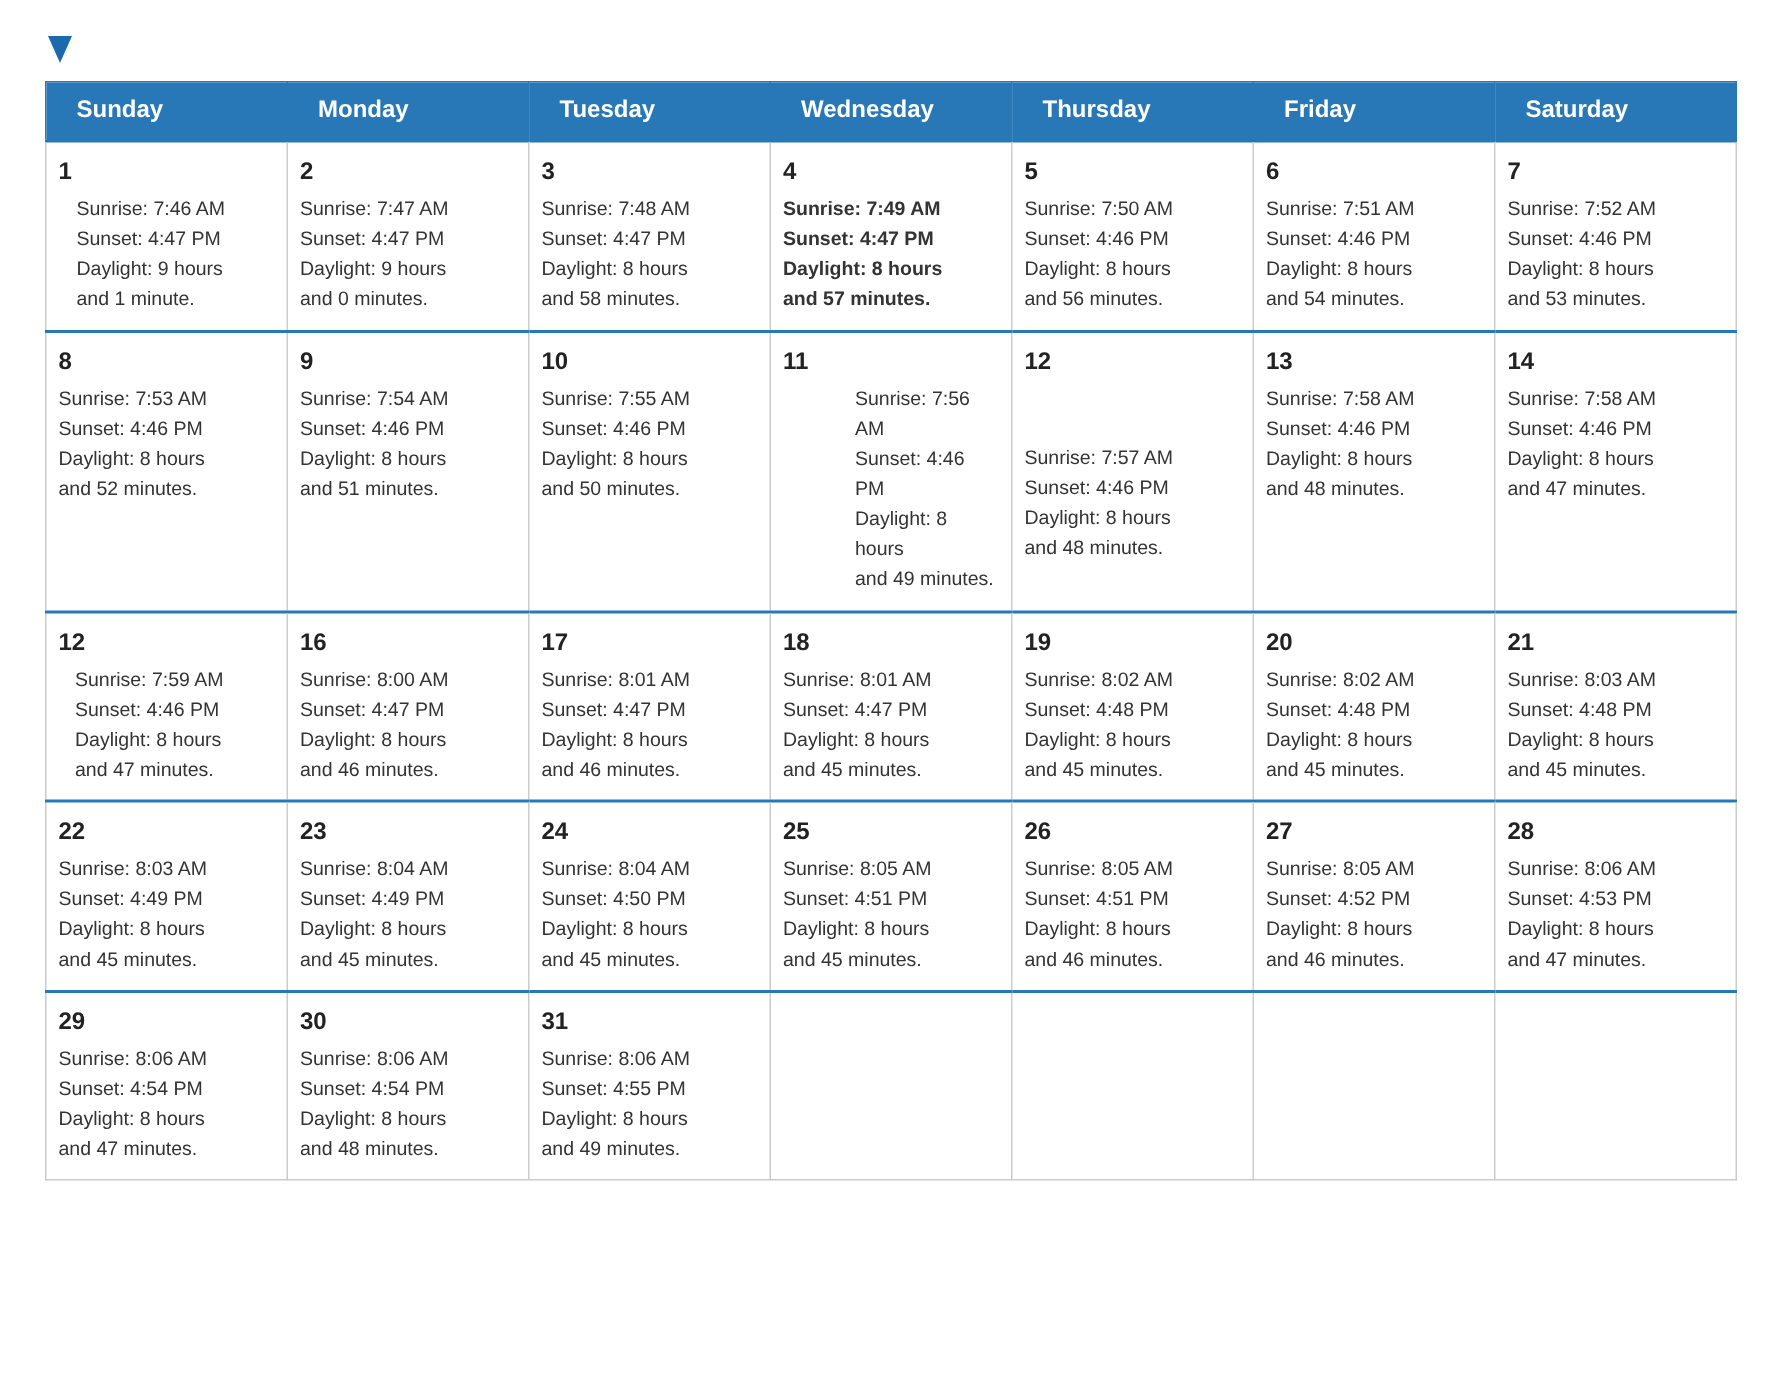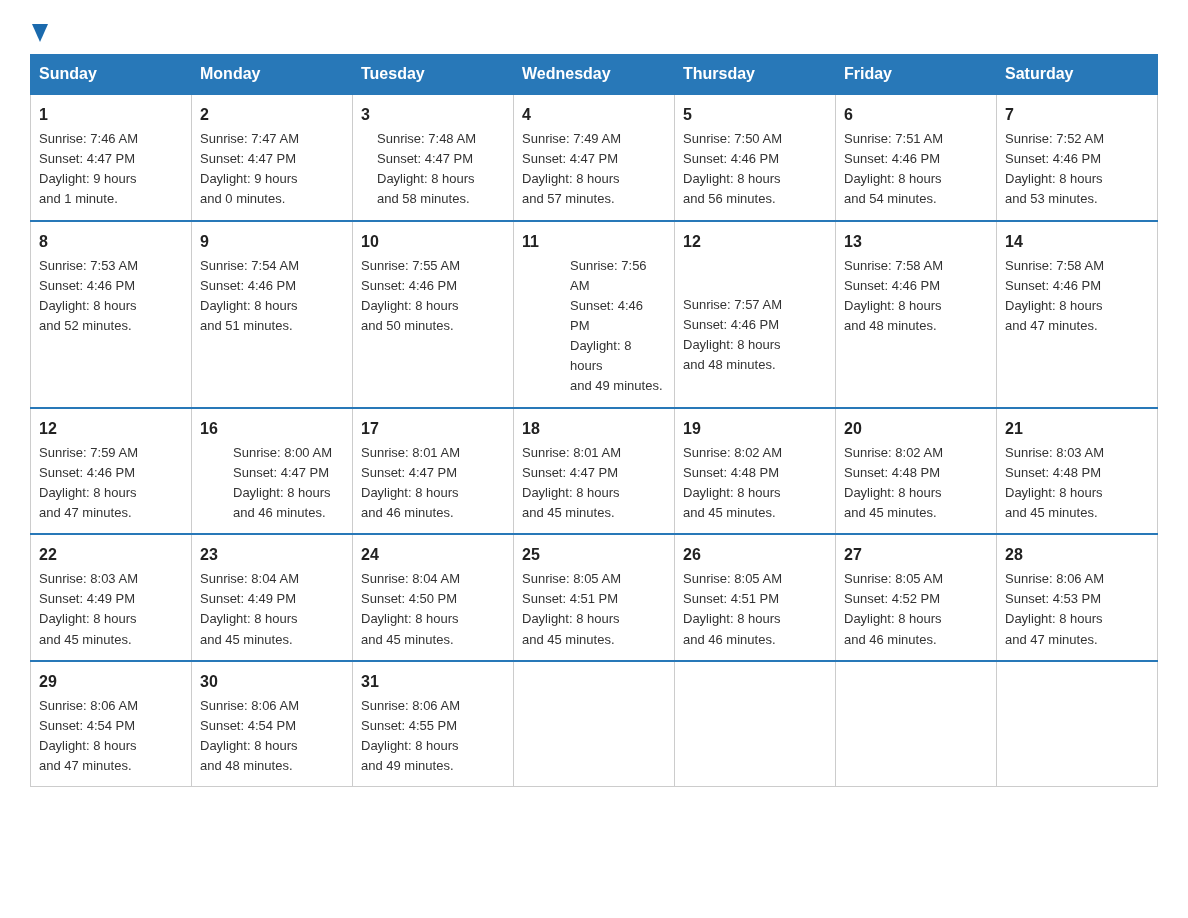--- a/index.html
+++ b/index.html
@@ -40,21 +40,21 @@
     .calendar-table {
       width: 100%;
       border-collapse: collapse;
       border: 1px solid #aaa;
     }
     .calendar-table th {
       background-color: #2878b8;
       color: #fff;
       font-size: 16px;
       font-weight: bold;
-      padding: 10px 8px;
+      padding: 10px 20px;
       text-align: left;
       border: 1px solid #2878b8;
     }
     .calendar-table td {
       vertical-align: top;
       padding: 8px 8px 10px 8px;
       border: 1px solid #ccc;
       width: 14.28%;
       min-height: 90px;
       font-size: 13.5px;
@@ -139,42 +139,42 @@
         <th>Wednesday</th>
         <th>Thursday</th>
         <th>Friday</th>
         <th>Saturday</th>
       </tr>
   </thead>
   <tbody id="calendar-body">
   <tr class="row-border-top">
         <td>
           <span class="day-num">1</span>
-          <div class="day-info" style="white-space: pre-line;">Sunrise: 7:46 AM
+          <div class="day-info" style="white-space: pre-line; margin-left: 12px;">Sunrise: 7:46 AM
 Sunset: 4:47 PM
 Daylight: 9 hours
 and 1 minute.</div>
         </td>
         <td>
           <span class="day-num">2</span>
           <div class="day-info" style="white-space: pre-line;">Sunrise: 7:47 AM
 Sunset: 4:47 PM
 Daylight: 9 hours
 and 0 minutes.</div>
         </td>
         <td>
           <span class="day-num">3</span>
-          <div class="day-info" style="white-space: pre-line; margin-left: 16px;">Sunrise: 7:48 AM
+          <div class="day-info" style="white-space: pre-line;">Sunrise: 7:48 AM
 Sunset: 4:47 PM
 Daylight: 8 hours
 and 58 minutes.</div>
         </td>
         <td>
           <span class="day-num">4</span>
-          <div class="day-info" style="white-space: pre-line;">Sunrise: 7:49 AM
+          <div class="day-info" style="white-space: pre-line; font-weight: bold;">Sunrise: 7:49 AM
 Sunset: 4:47 PM
 Daylight: 8 hours
 and 57 minutes.</div>
         </td>
         <td>
           <span class="day-num">5</span>
           <div class="day-info" style="white-space: pre-line;">Sunrise: 7:50 AM
 Sunset: 4:46 PM
 Daylight: 8 hours
 and 56 minutes.</div>
@@ -241,28 +241,28 @@
           <span class="day-num">14</span>
           <div class="day-info" style="white-space: pre-line;">Sunrise: 7:58 AM
 Sunset: 4:46 PM
 Daylight: 8 hours
 and 47 minutes.</div>
         </td>
       </tr>
       <tr class="row-border-top">
         <td>
           <span class="day-num">12</span>
-          <div class="day-info" style="white-space: pre-line;">Sunrise: 7:59 AM
+          <div class="day-info" style="white-space: pre-line; margin-left: 11px;">Sunrise: 7:59 AM
 Sunset: 4:46 PM
 Daylight: 8 hours
 and 47 minutes.</div>
         </td>
         <td>
           <span class="day-num">16</span>
-          <div class="day-info" style="white-space: pre-line; margin-left: 33px;">Sunrise: 8:00 AM
+          <div class="day-info" style="white-space: pre-line;">Sunrise: 8:00 AM
 Sunset: 4:47 PM
 Daylight: 8 hours
 and 46 minutes.</div>
         </td>
         <td>
           <span class="day-num">17</span>
           <div class="day-info" style="white-space: pre-line;">Sunrise: 8:01 AM
 Sunset: 4:47 PM
 Daylight: 8 hours
 and 46 minutes.</div>

